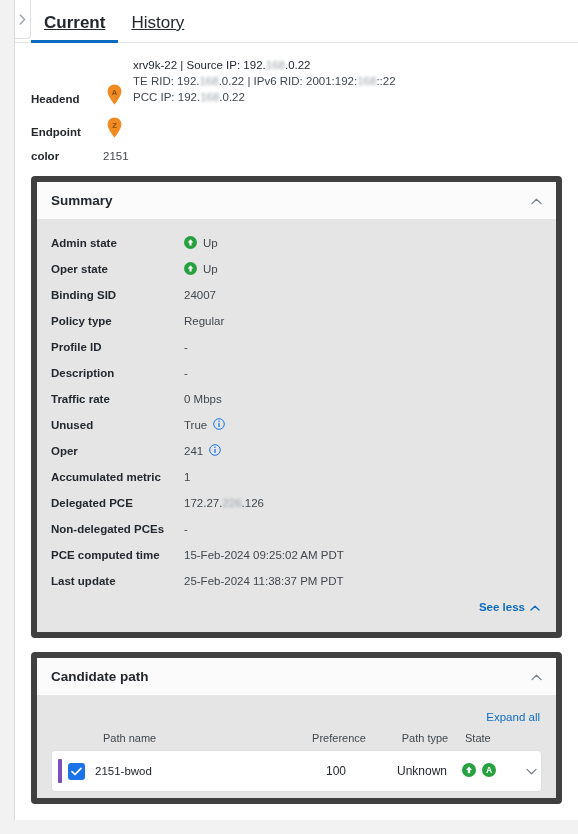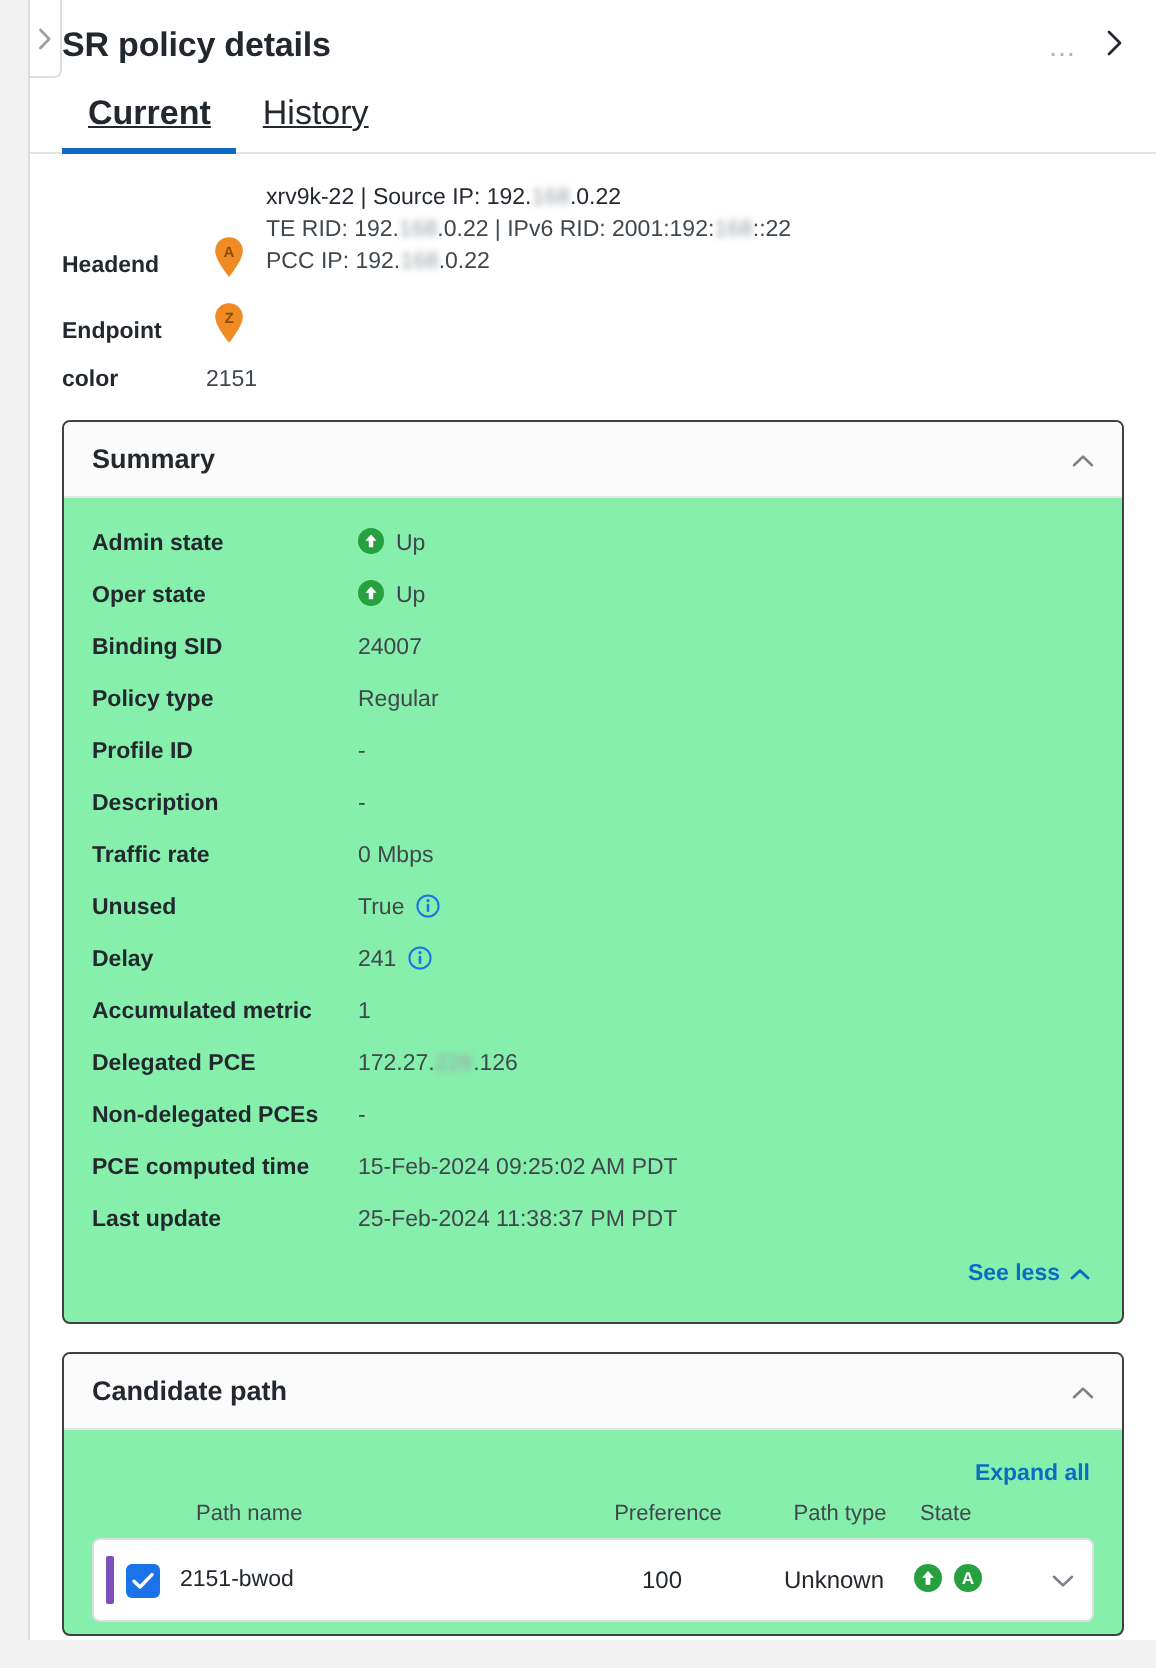--- a/index.html
+++ b/index.html
@@ -152,23 +152,23 @@
   .color-row .ck {
     width: 72px;
     flex: none;
     font-weight: bold;
   }
   .color-row .cv { color: #40474d; }
 
   
   .card {
     margin: 0 16px 14px 16px;
-    border: 1px solid #404040;
+    border: 6px solid #404040;
     border-radius: 4px;
-    background: #86efac;
+    background: #e5e5e5;
     overflow: hidden;
   }
   .card-head {
     display: flex;
     align-items: center;
     padding: 11px 14px 11px 14px;
     border-bottom: 1px solid #e4e6e8;
     background: #fbfbfc;
   }
   .card-head .ct {
@@ -219,21 +219,21 @@
     gap: 5px;
   }
 
   
   .expand-all-wrap {
     text-align: right;
     padding: 4px 2px 8px 0;
   }
   .expand-all {
     color: #0d6bc4;
-    font-weight: bold;
+    font-weight: normal;
     font-size: 11.5px;
     text-decoration: none;
     cursor: pointer;
   }
   .cp-cols {
     display: flex;
     align-items: flex-end;
     font-size: 11px;
     color: #40474d;
     padding: 0 4px 6px 4px;
@@ -294,31 +294,20 @@
 <div id="panel">
 
   <div id="drawer-handle">
     <span>
       <svg width="7" height="11" viewBox="0 0 7 11" fill="none">
         <path d="M1.2 1 L5.6 5.5 L1.2 10" stroke="#9aa0a6" stroke-width="1.3" fill="none" stroke-linecap="round" stroke-linejoin="round"></path>
       </svg>
     </span>
   </div>
 
-  <div class="panel-header">
-    <div class="panel-title">SR policy details</div>
-    <div class="hdr-actions">
-      <div class="kebab">…</div>
-      <span class="close-chevron">
-        <svg width="9" height="13" viewBox="0 0 9 13" fill="none">
-          <path d="M1.5 1 L7 6.5 L1.5 12" stroke="#23282e" stroke-width="1.4" fill="none" stroke-linecap="round" stroke-linejoin="round"></path>
-        </svg>
-      </span>
-    </div>
-  </div>
 
   <div class="tabs">
     <div class="tab active">Current</div>
     <div class="tab">History</div>
   </div>
 
   <div class="ep-block">
 
     <div class="ep-row">
       <div class="ep-label">Headend</div>
@@ -419,21 +408,21 @@
             <svg width="12" height="12" viewBox="0 0 12 12">
                 <circle cx="6" cy="6" r="5.3" fill="none" stroke="#1a73e8" stroke-width="1"></circle>
                 <circle cx="6" cy="3.3" r="0.8" fill="#1a73e8"></circle>
                 <rect x="5.35" y="4.9" width="1.3" height="4.1" rx="0.55" fill="#1a73e8"></rect>
               </svg>
           </span>
         </div>
       </div>
 
       <div class="srow">
-        <div class="sk">Delay</div>
+        <div class="sk">Oper</div>
         <div class="sv">
           <span>241</span>
           <span>
             <svg width="12" height="12" viewBox="0 0 12 12">
                 <circle cx="6" cy="6" r="5.3" fill="none" stroke="#1a73e8" stroke-width="1"></circle>
                 <circle cx="6" cy="3.3" r="0.8" fill="#1a73e8"></circle>
                 <rect x="5.35" y="4.9" width="1.3" height="4.1" rx="0.55" fill="#1a73e8"></rect>
               </svg>
           </span>
         </div>

